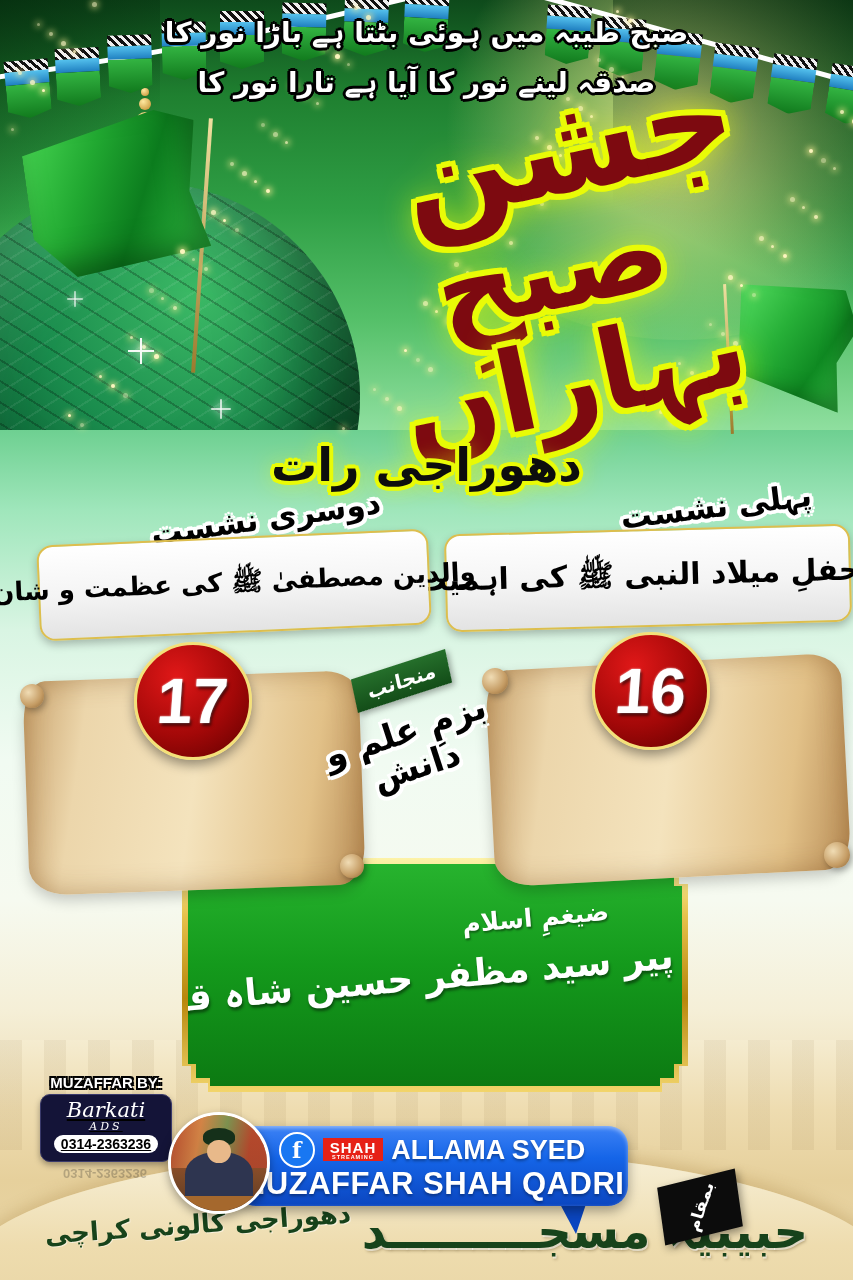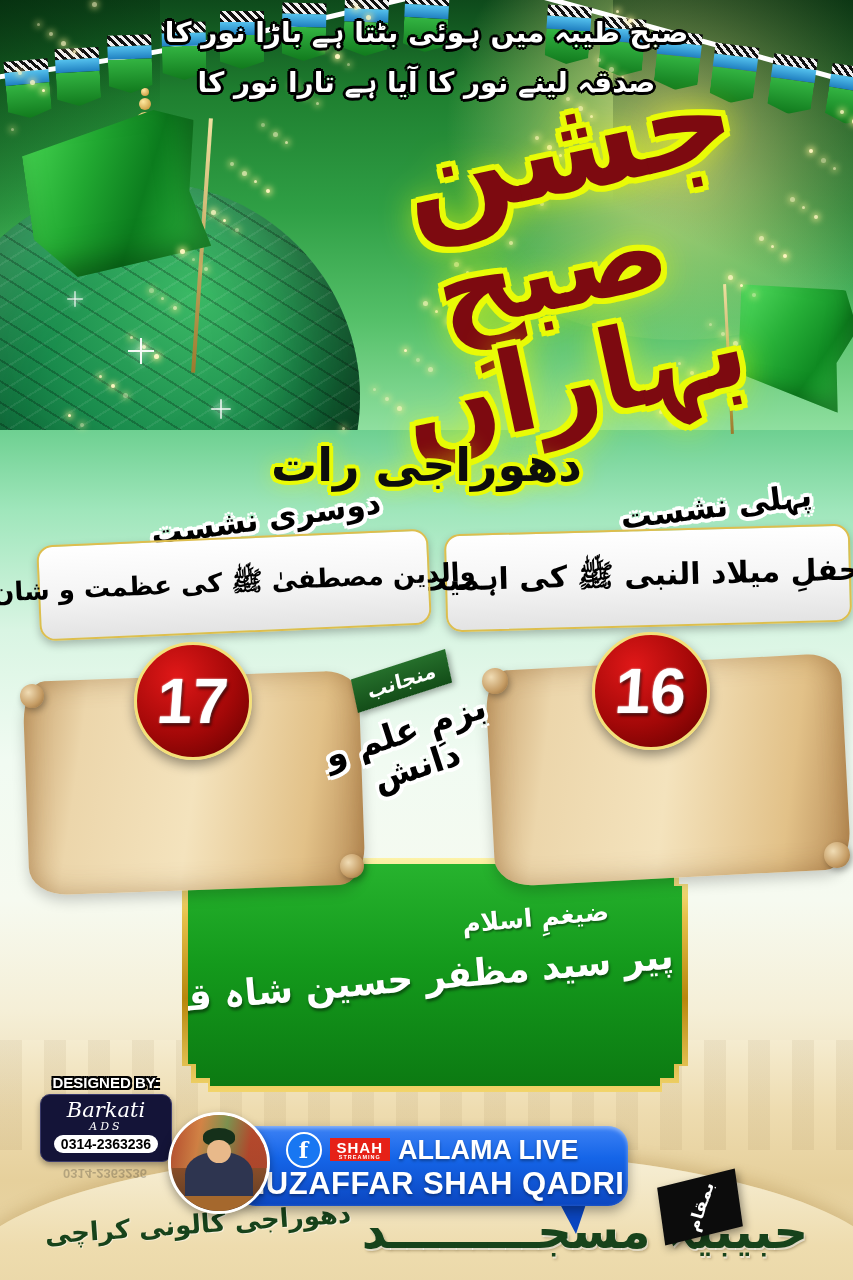--- a/index.html
+++ b/index.html
@@ -128,21 +128,21 @@
     text-shadow:1px 2px 2px rgba(0,0,0,.4);}
   .panel-speaker{font-size:37px;font-weight:bold;white-space:nowrap;margin-top:14px;
     text-shadow:1px 3px 3px rgba(0,0,0,.45);transform:scaleX(.96);}
 
   
   .designed-label{left:36px;top:1074px;width:140px;text-align:center;z-index:7;
     font-weight:bold;font-size:15px;color:#fff;
     text-shadow:-2px -2px 0 #000,2px -2px 0 #000,-2px 2px 0 #000,2px 2px 0 #000,0 2px 0 #000,0 -2px 0 #000;}
   .designed-box{left:40px;top:1094px;width:130px;height:66px;z-index:7;background:#141438;
     border-radius:10px;border:1px solid #3a3a6a;box-shadow:0 3px 6px rgba(0,0,0,.35);
-    display:flex;flex-direction:column;align-items:center;}
+    display:flex;flex-direction:column;align-items:center;text-decoration:underline;}
   .brand{font-family:"DejaVu Serif",serif;font-style:italic;font-size:21px;color:#fff;line-height:1;margin-top:5px;}
   .brand-sub{font-family:"DejaVu Serif",serif;font-style:italic;font-size:11px;color:#fff;letter-spacing:3px;line-height:1;}
   .phone-pill{background:#fff;border-radius:10px;padding:1px 7px;margin-top:3px;
     font-family:"Liberation Sans",sans-serif;font-weight:bold;font-size:14px;color:#000;white-space:nowrap;}
   .designed-refl{left:40px;top:1166px;width:130px;text-align:center;z-index:7;opacity:.25;
     transform:scaleY(-1);font-family:"Liberation Sans",sans-serif;font-weight:bold;font-size:13px;color:#222;}
 
   .photo{left:168px;top:1112px;width:96px;height:96px;border-radius:50%;z-index:9;
     border:3px solid #fff;box-shadow:0 4px 10px rgba(0,0,0,.35);overflow:hidden;
     background:linear-gradient(180deg,#c06a38 0%,#a5522a 30%,#7e4a28 65%,#5c3a22 100%);}
@@ -429,37 +429,37 @@
 
   <div class="abs panel-frame">
     <div class="panel-inner">
       <div class="panel-cal">
         <div class="panel-honor urdu">ضیغمِ اسلام</div>
         <div class="panel-speaker urdu">پیر سید مظفر حسین شاہ قادری</div>
       </div>
     </div>
   </div>
 
-  <div class="abs designed-label latin">DESIGNED BY:</div>
+  <div class="abs designed-label latin">MUZAFFAR BY:</div>
   <div class="abs designed-box">
     <div class="brand">Barkati</div>
     <div class="brand-sub">ADS</div>
     <div class="phone-pill">0314-2363236</div>
   </div>
   <div class="abs designed-refl">0314-2363236</div>
 
   <div class="abs ribbon-tail"></div>
   <div class="abs ribbon">
     <div class="ribbon-row">
       <div class="fb-circle">f</div>
       <div class="live-badge">
         <div class="lv">SHAH</div>
         <div class="st">STREAMING</div>
       </div>
-      <div class="ribbon-line rl1">ALLAMA LIVE</div>
+      <div class="ribbon-line rl1">ALLAMA SYED</div>
     </div>
     <div class="ribbon-line rl2">MUZAFFAR SHAH QADRI</div>
   </div>
   <div class="abs photo">
     <div class="mural"></div>
     <div class="body"></div>
     <div class="turban"></div>
     <div class="face"></div>
     <div class="desk"></div>
   </div>

